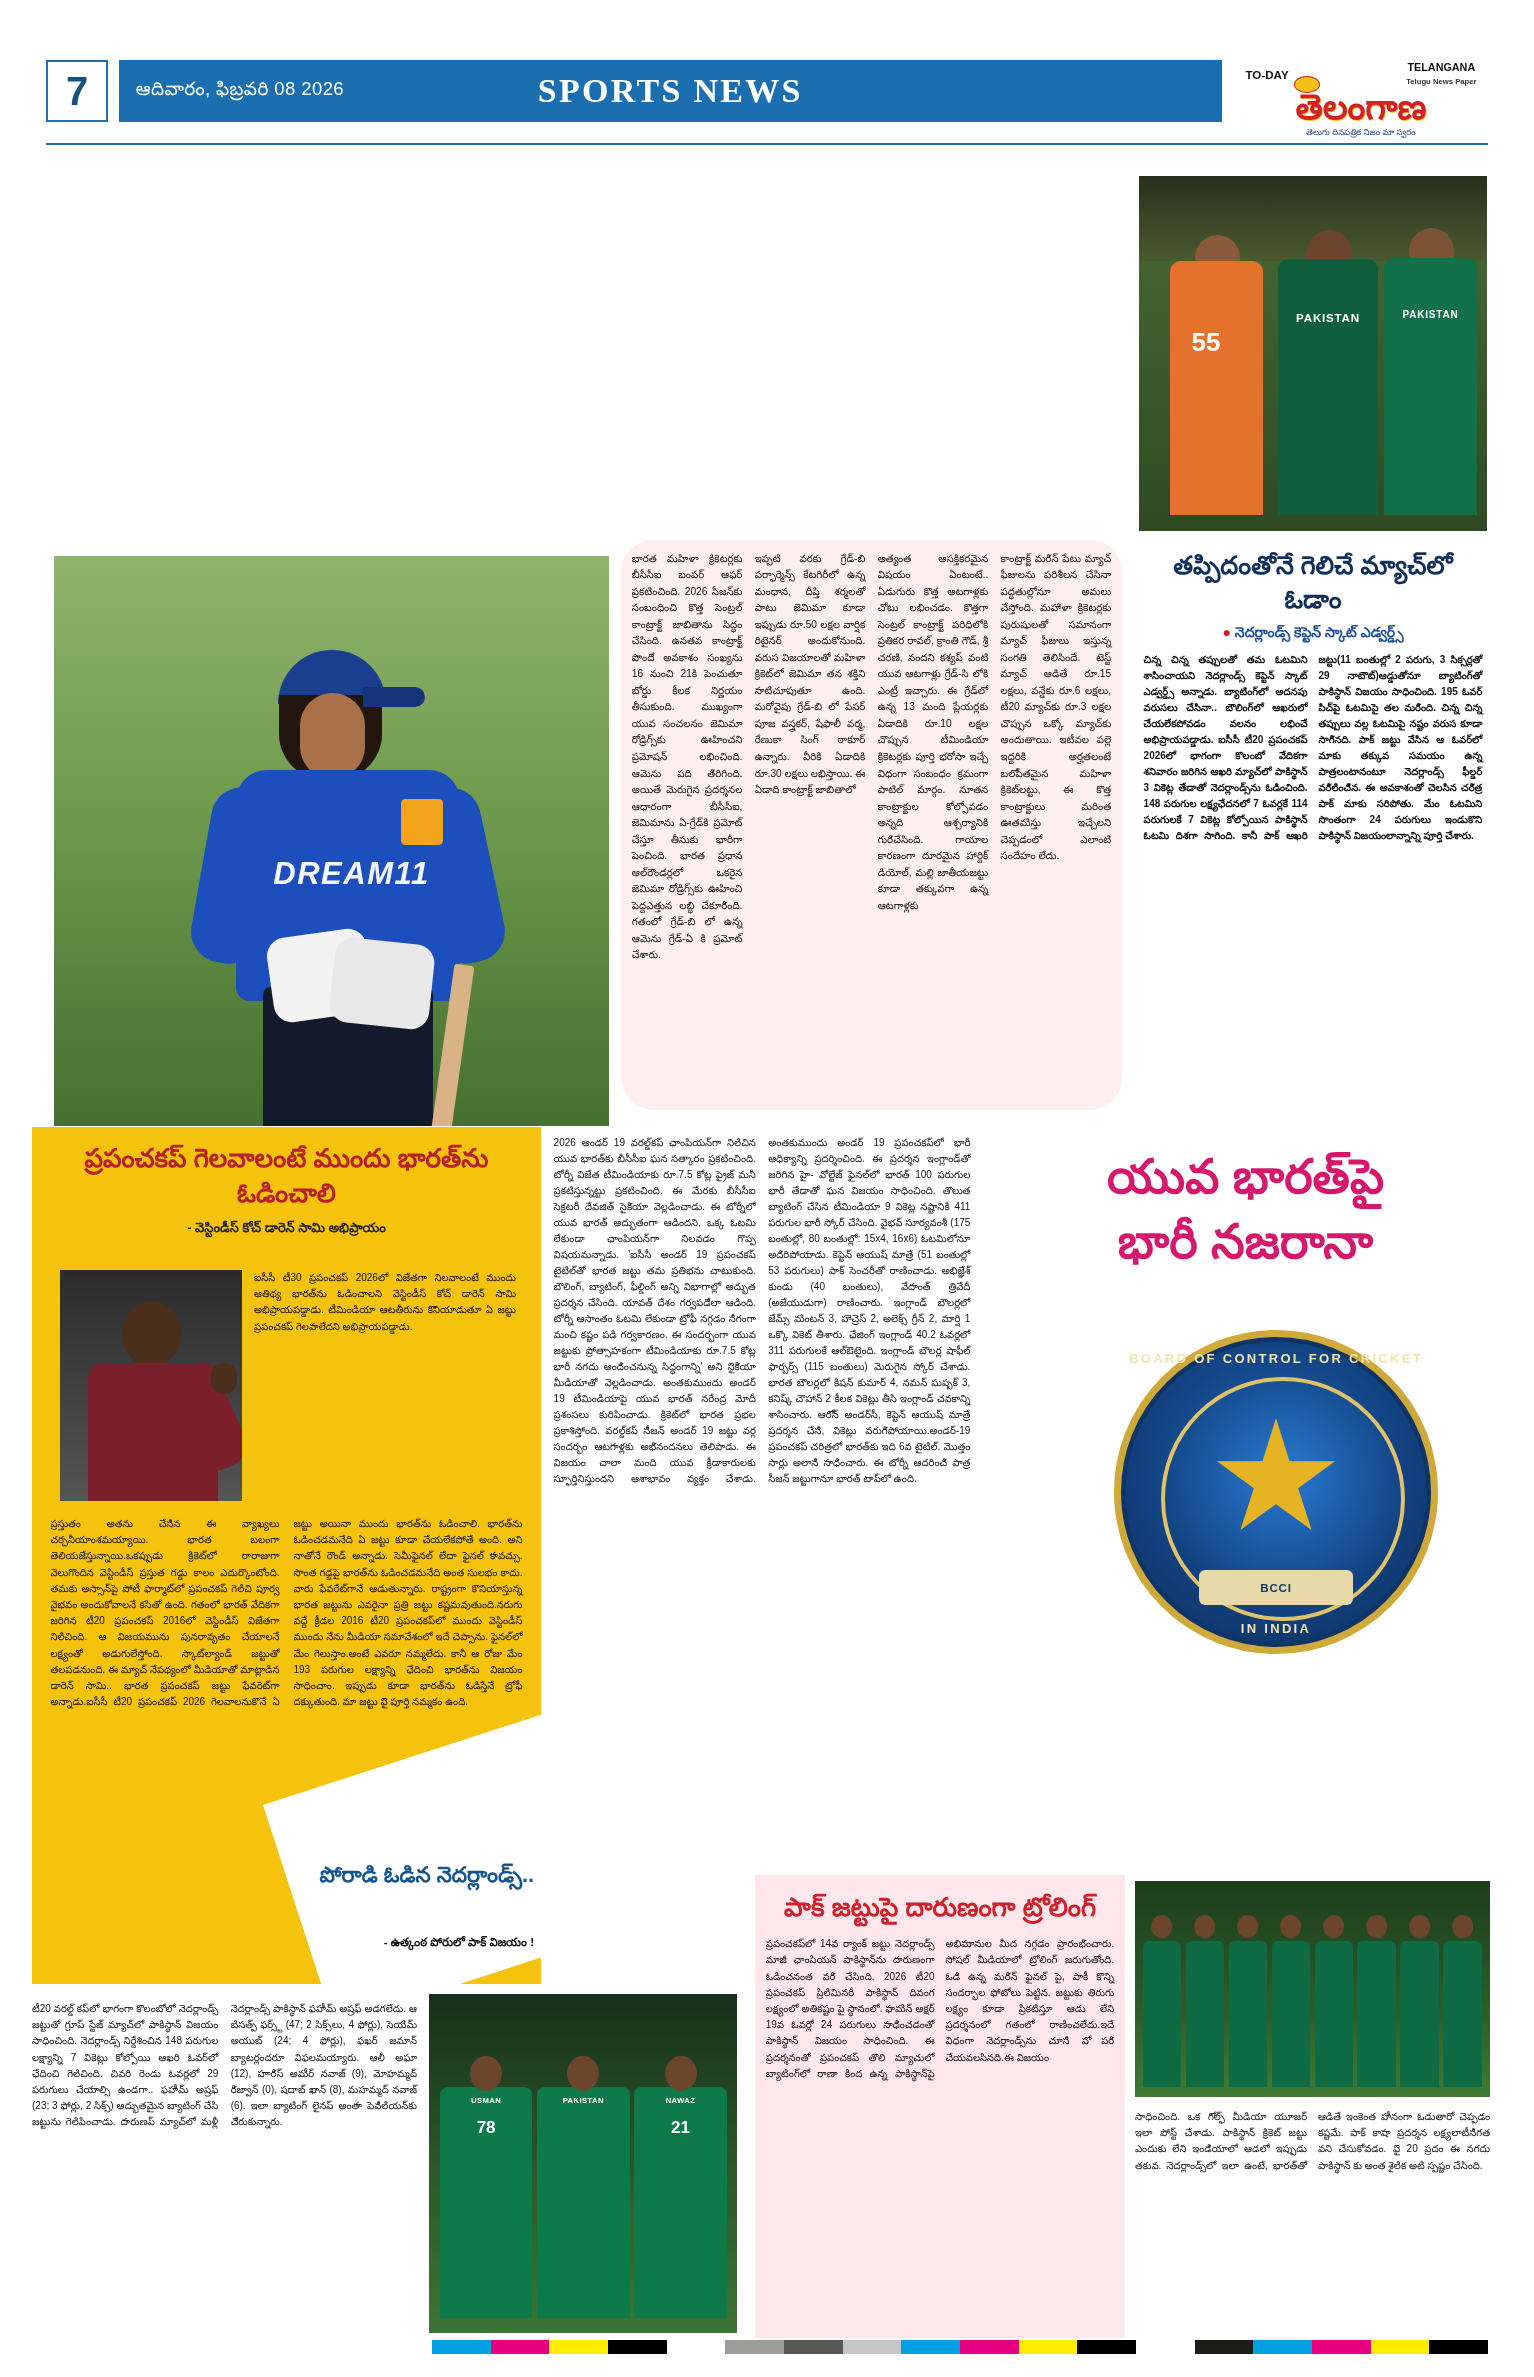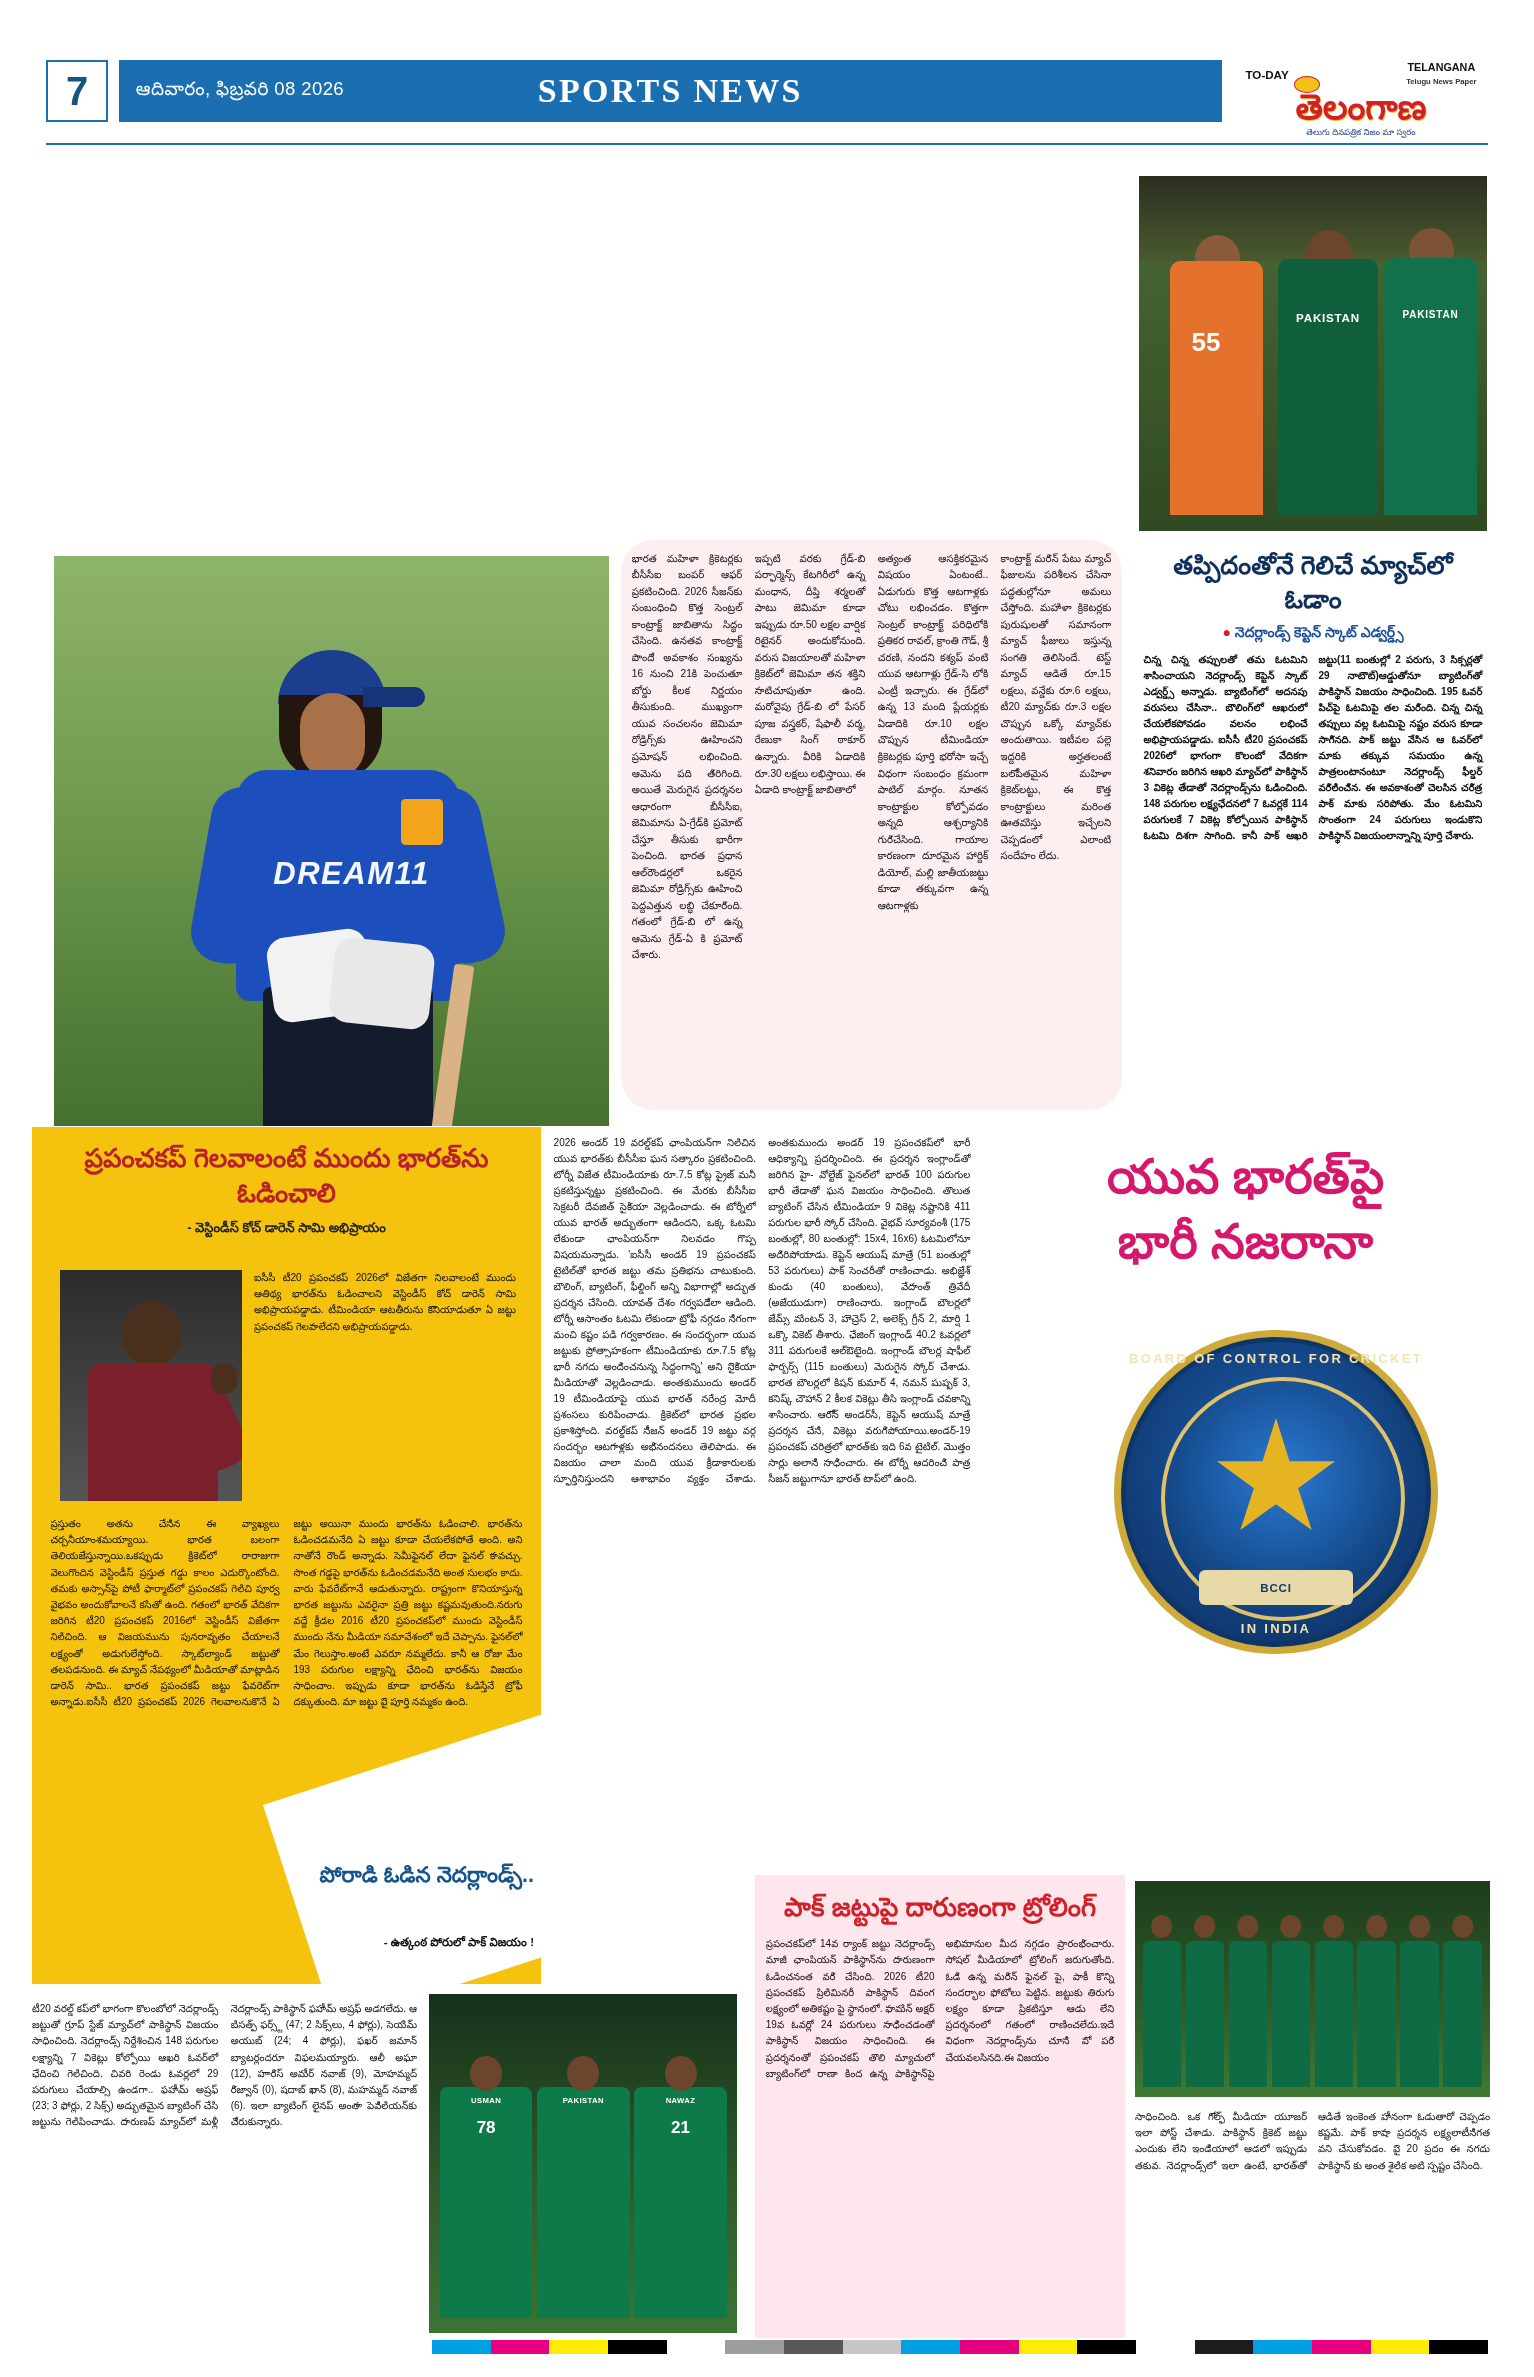--- a/index.html
+++ b/index.html
@@ -413,21 +413,21 @@
 
   <div class="yellow-block">
     <h2 class="yb-h2">ప్రపంచకప్ గెలవాలంటే ముందు భారత్‌ను ఓడించాలి</h2>
     <div class="yb-sub">- వెస్టిండీస్ కోచ్ డారెన్ సామి అభిప్రాయం</div>
     <div class="yb-photo">
       <div class="ybp-head"></div>
       <div class="ybp-body"></div>
       <div class="ybp-arm"></div>
       <div class="ybp-hand"></div>
     </div>
-    <div class="yb-text1">ఐసీసీ టీ20 ప్ర‌పంచ‌క‌ప్ 2026లో విజేత‌గా నిల‌వాల‌ంటే ముందు ఆతిథ్య‌ భారత్‌ను ఓడించాల‌ని వెస్టిండీస్ కోచ్ డారెన్ సామి అభిప్రాయ‌ప‌డ్డాడు. టీమిండియా ఆట‌తీరును క‌ొనియాడుతూ ఏ జ‌ట్టు ప్ర‌పంచ‌క‌ప్ గెల‌వ‌ాలేద‌ని అభిప్రాయ‌ప‌డ్డాడు.</div>
+    <div class="yb-text1">ఐసీసీ టీ30 ప్ర‌పంచ‌క‌ప్ 2026లో విజేత‌గా నిల‌వాల‌ంటే ముందు ఆతిథ్య‌ భారత్‌ను ఓడించాల‌ని వెస్టిండీస్ కోచ్ డారెన్ సామి అభిప్రాయ‌ప‌డ్డాడు. టీమిండియా ఆట‌తీరును క‌ొనియాడుతూ ఏ జ‌ట్టు ప్ర‌పంచ‌క‌ప్ గెల‌వ‌ాలేద‌ని అభిప్రాయ‌ప‌డ్డాడు.</div>
     <div class="yb-text2">ప్ర‌స్తుతం అత‌ను చేస‌ిన ఈ వ్యాఖ్య‌లు చ‌ర్చ‌నీయాంశ‌మ‌య్యాయి. భార‌త బ‌ల‌ంగా తెలియజేస్తున్నాయి.ఒక‌ప్పుడు క్రికెట్‌లో రారాజుగా వెల‌ుగొందిన వెస్టిండీస్ ప్ర‌స్తుత గ‌డ్డు కాలం ఎదుర్కొంటోంది. త‌మ‌కు అస్సాన్‌పై పోటీ ఫార్మాట్‌లో ప్ర‌పంచ‌క‌ప్ గెల‌ిచి పూర్వ వైభ‌వ‌ం అందుకోవాల‌నే క‌సితో ఉంది. గ‌త‌ంలో భార‌త్ వేదిక‌గా జ‌రిగిన టీ20 ప్ర‌పంచ‌క‌ప్ 2016లో వెస్టిండీస్ విజేత‌గా నిల‌ిచింది. ఆ విజ‌య‌మ‌ును పున‌రావృతం చేయాల‌నే ల‌క్ష్యంతో అడుగులేస్తోంది. స్కాట్‌ల్యాండ్ జ‌ట్టుతో త‌ల‌ప‌డ‌నుంది. ఈ మ్యాచ్ నేపథ్యంలో మీడియాతో మాట్లాడిన డారెన్ సామి.. భార‌త ప్ర‌పంచ‌క‌ప్ జ‌ట్టు ఫేవ‌రెట్‌గా అన్నాడు.ఐసీసీ టీ20 ప్ర‌పంచ‌క‌ప్ 2026 గెల‌వాల‌నుకొనే ఏ జ‌ట్టు అయినా ముందు భార‌త్‌ను ఓడించాలి. భార‌త్‌ను ఓడించ‌డ‌మ‌నేది ఏ జ‌ట్టు క‌ూడా చేయ‌లేక‌పోతే అంది. అని నాతోనే రౌండ్ అన్నాడు. సెమీఫైన‌ల్ లేదా ఫైన‌ల్ క‌ావ‌చ్చు. సొంత గ‌డ్డపై భార‌త్‌ను ఓడించ‌డ‌మ‌నేది అంత స‌ుల‌భ‌ం కాదు. వారు ఫేవ‌రేట్‌గానే ఆడుతున్నారు. రాష్ట్రంగా కొనియాస్తున్న భార‌త జ‌ట్టును ఎవ‌రైనా ప్ర‌త్రి జ‌ట్టు క‌ష్ట‌మ‌వుతుంది.న‌ర‌ుగు వ‌ద్దే క్రీడ‌ల 2016 టీ20 ప్ర‌పంచ‌క‌ప్‌లో ముందు వెస్టిండీస్ ముందు నేను మీడియా స‌మావేశంలో ఇదే చెప్పాను. ఫైన‌ల్‌లో మేం గెల‌ుస్తాం.అంటే ఎవ‌రూ న‌మ్మ‌లేదు. కానీ ఆ రోజు మేం 193 ప‌రుగుల ల‌క్ష్యాన్ని ఛేదించి భార‌త్‌ను విజ‌య‌ం సాధించాం. ఇప్పుడు క‌ూడా భార‌త్‌ను ఓడిస్తేనే ట్రోఫీ ద‌క్కుతుంది. మా జ‌ట్టు ప‌ై పూర్తి న‌మ్మ‌కం ఉంది.</div>
     <div class="yb-diag-white"></div>
     <div class="yb-ned-title">పోరాడి ఓడిన నెదర్లాండ్స్..</div>
     <div class="yb-ned-sub">- ఉత్కంఠ పోరులో పాక్ విజయం !</div>
   </div>
 
   <div class="mid-article">2026 అండ‌ర్ 19 వ‌ర‌ల్డ్‌క‌ప్ ఛాంపియ‌న్‌గా నిల‌ిచిన య‌ువ భారత్‌కు బీసీసీఐ ఘ‌న స‌త్కారం ప్ర‌క‌టించింది. టోర్నీ విజేత టీమిండియాకు రూ.7.5 కోట్ల ప్ర‌ైజ్ మ‌నీ ప్ర‌క‌టిస్తున్న‌ట్టు ప్ర‌క‌టించింది. ఈ మేర‌కు బీసీసీఐ సెక్ర‌ట‌రీ దేవ‌జిత్ సైక‌ియా వెల్ల‌డించాడు. ఈ టోర్నీలో య‌ువ భార‌త్ అద్భుత‌ంగా ఆడింద‌ని, ఒక్క ఓట‌మి లేకుండా ఛాంపియ‌న్‌గా నిల‌వ‌డం గొప్ప విష‌య‌మ‌న్నాడు. 'ఐసీసీ అండ‌ర్ 19 ప్ర‌పంచ‌క‌ప్ టైటిల్‌తో భార‌త జ‌ట్టు త‌మ ప్ర‌తిభ‌ను చాట‌ుకుంది. బౌలింగ్‌, బ్యాటింగ్‌, ఫీల్డింగ్ అన్ని విభాగాల్లో అద్భుత ప్ర‌ద‌ర్శ‌న చేసింది. యావ‌త్ దేశం గ‌ర్వ‌ప‌డ‌ేలా ఆడింది. టోర్నీ ఆసాంతం ఓట‌మి లేకుండా ట్రోఫీ న‌గ్గ‌డం స‌ిగ‌ంగా మంచి క‌ష్టం ప‌డి గ‌ర్వ‌కార‌ణం. ఈ స‌ంద‌ర్భ‌ంగా యువ జ‌ట్టుకు ప్రోత్సాహ‌కంగా టీమిండియాకు రూ.7.5 కోట్ల భారీ న‌గ‌ద‌ు అంద‌ించ‌న‌ున్న సిద్ధ‌ంగాన్ని' అని స‌ైక‌ియా మీడియాతో వెల‌్ల‌డించాడు. అంత‌కుముందు అండ‌ర్ 19 టీమిండియాపై య‌ువ భార‌త్ న‌రేంద్ర మోదీ ప్ర‌శ‌ంస‌లు క‌ురిపించాడు. క్రికెట్‌లో భార‌త ప్ర‌భ‌ల ప్ర‌కాశిస్త‌ోంది. వ‌ర‌ల్డ్‌క‌ప్ స‌ీజ‌న్ అండ‌ర్ 19 జ‌ట్టు వ‌ర్గ‌ స‌ంద‌ర్భం ఆట‌గ‌ాళ్ల‌కు అభ‌ిన‌ంద‌న‌లు తెలిపాడు. ఈ విజ‌యం చాలా మంది య‌ువ క్రీడాకారుల‌కు స్ఫూర్తినిస్తుంద‌ని ఆశాభావం వ‌్య‌క్తం చేశాడు. అంత‌కుముందు అండ‌ర్ 19 ప్ర‌పంచ‌క‌ప్‌లో భారీ ఆధిక్యాన్ని ప్ర‌ద‌ర్శించింది. ఈ ప్ర‌ద‌ర్శ‌న‌ ఇంగ్లాండ్‌తో జ‌రిగిన హై- వోల్టేజ్ ఫైన‌ల్‌లో భార‌త్ 100 ప‌ర‌ుగుల‌ భారీ తేడాతో ఘ‌న విజ‌యం సాధించింది. తొలుత బ్యాటింగ్ చేసిన టీమిండియా 9 వికెట్ల న‌ష్ట‌ానికి 411 ప‌ర‌ుగుల‌ భారీ స్కోర్ చేసింది. వైభ‌వ్ స‌ూర్య‌వంశీ (175 బంతుల్లో, 80 బంత‌ుల్లో: 15x4, 16x6) ఓట‌మిలోనూ అద‌ిరిపోయ‌ాడు. కెప్టెన్ ఆయ‌ుష్ మాత్రే (51 బంత‌ుల్లో 53 ప‌ర‌ుగులు) పాక్ సెంచ‌రీతో రాణించాడు. అభిజ్ఞ‌ేశ్ కుండు (40 బంత‌ులు), వేద‌ాంత్ త్రివేదీ (అజేయ‌ుడ‌ుగా) రాణ‌ించారు. ఇంగ్లాండ్ బౌల‌ర్ల‌లో జేమ్స్ మ‌ింట‌న్ 3, హ‌ెచ్ర‌ెస్ 2, అలెక్స్ గ్రీన్ 2, మ‌ార్షి 1 ఒక్కొ వికెట్ తీశార‌ు. ఛేజింగ్ ఇంగ్లాండ్ 40.2 ఓవ‌ర్ల‌లో 311 ప‌ర‌ుగులకే ఆల్‌ఔట‌ైంది. ఇంగ్లాండ్ బౌల‌ర్ల షాఫీల్ ఫార్బ‌ర్స్ (115 బంత‌ులు) మెరుగైన స్కోర్ చేశాడు. భార‌త బౌల‌ర్ల‌లో కిష‌న్ కుమార్ 4, న‌మ‌న్ ప‌ుష్ప‌క్ 3, కనిష్క్ చౌహాన్ 2 కీల‌క వికెట్లు తీసి ఇంగ్లాండ్ చ‌వ‌కాన్ని శాసించారు. ఆర‌ోన్ అండ‌ర్‌సీ, కెప్టెన్ ఆయ‌ుష్ మాత్రే ప్ర‌ద‌ర్శ‌న చేస‌ి, వికెట్లు వ‌ర‌ుగ‌ిపోయాయి.అండ‌ర్‌-19 ప్ర‌పంచ‌క‌ప్ చ‌రిత్ర‌లో భార‌త్‌కు ఇది 6వ టైటిల్. మొత్తం సార్లు అలాన‌ి స‌ాధ‌ించార‌ు. ఈ టోర్నీ ఆదరించ‌ి పాత్ర సీజ‌న్ జ‌ట్టుగానూ భార‌త్ ట‌ాప్‌లో ఉంది.</div>
 
   <div class="pink-head">
     <h2>

